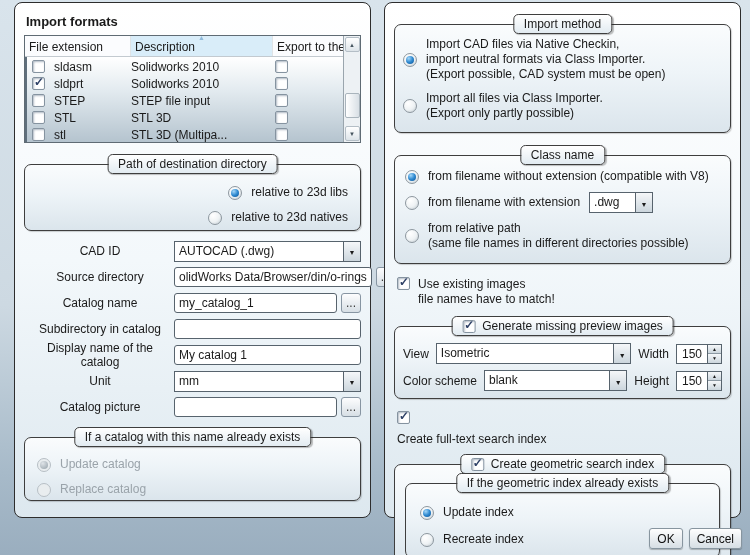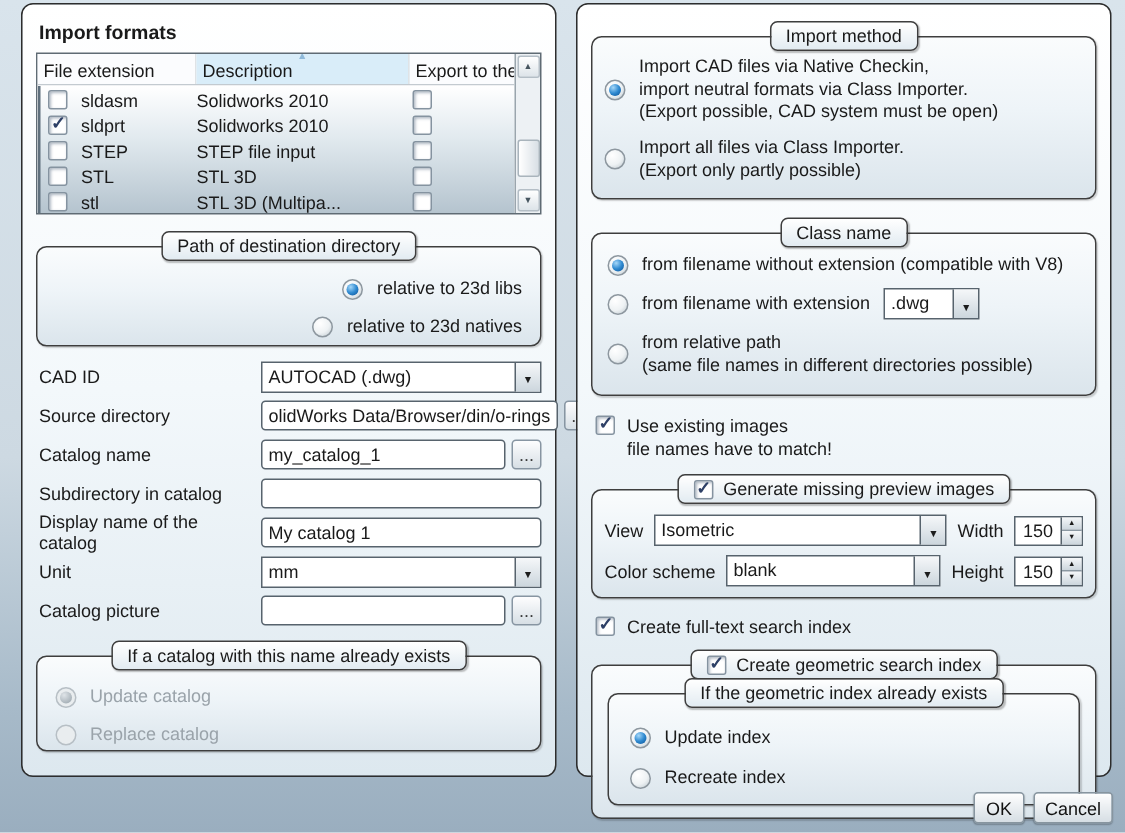--- a/index.html
+++ b/index.html
@@ -94,38 +94,38 @@
   .spinner { display:flex; width:46px; height:20px; border:1px solid #57636d; background:#fff; flex:none; }
   .spin-val { flex:1; display:flex; align-items:center; padding-left:5px; }
   .spin-btns { width:14px; display:flex; flex-direction:column; border-left:1px solid #57636d; flex:none; }
   .spin-btn { flex:1; background:linear-gradient(180deg,#f5f7f9,#ccd6dd);
               display:flex; align-items:center; justify-content:center; font-size:5px; color:#1c1c1c; }
   .spin-btn + .spin-btn { border-top:1px solid #8b98a2; }
 
   
   .form { margin-top:7px; }
   .frow { display:flex; align-items:center; height:26px; padding-left:2px; }
-  .flabel { width:148px; flex:none; }
+  .flabel { width:148px; flex:none;text-align:center; }
   .fctrl { flex:1; display:flex; align-items:center; }
 
   
   #path-group { margin-top:21px; height:67px; padding:15px 12px 6px; flex:none; }
   #path-group .optrow { height:25px;justify-content:flex-end; }
   #exists-group { margin-top:17px; height:64px; padding:14px 12px 4px; flex:none; }
   #exists-group .optrow { height:25px; }
 
   #import-method-group { margin-top:13px; padding:12px 8px 2px 8px; flex:none; }
   #import-method-group .optrow { margin-bottom:9px; }
   #class-name-group { margin-top:22px; padding:13px 8px 4px 10px; flex:none; }
   #class-name-group .optrow { margin-bottom:8px; }
   .chkblock { display:flex; gap:8px; margin:13px 0 0 3px; }
   #preview-group { margin-top:19px; padding:13px 8px 4px 8px; flex:none; }
   .prow { display:flex; align-items:center; height:27px; gap:7px; }
   .prow .plabel { flex:none; }
-  #fulltext-row { margin:12px 0 0 3px; }
+  #fulltext-row { margin:12px 0 0 3px;flex-direction:column; }
   #geometric-group { margin-top:17px; padding:14px 10px 8px; flex:none; }
   #geo-inner-group { margin-top:4px; padding:15px 14px 4px; }
   #geo-inner-group .optrow { height:27px; }
 
   .btnbar { position:absolute; right:8px; bottom:6px; display:flex; gap:6px; }
   .pushbtn { height:21px; padding:0 7px; border:1px solid #87959f; border-radius:3px;
              background:linear-gradient(180deg,#fefefe,#d6dee4);
              display:flex; align-items:center; box-shadow:0 1px 1px rgba(0,0,0,0.25); color:#111; }
 </style>
 </head>

